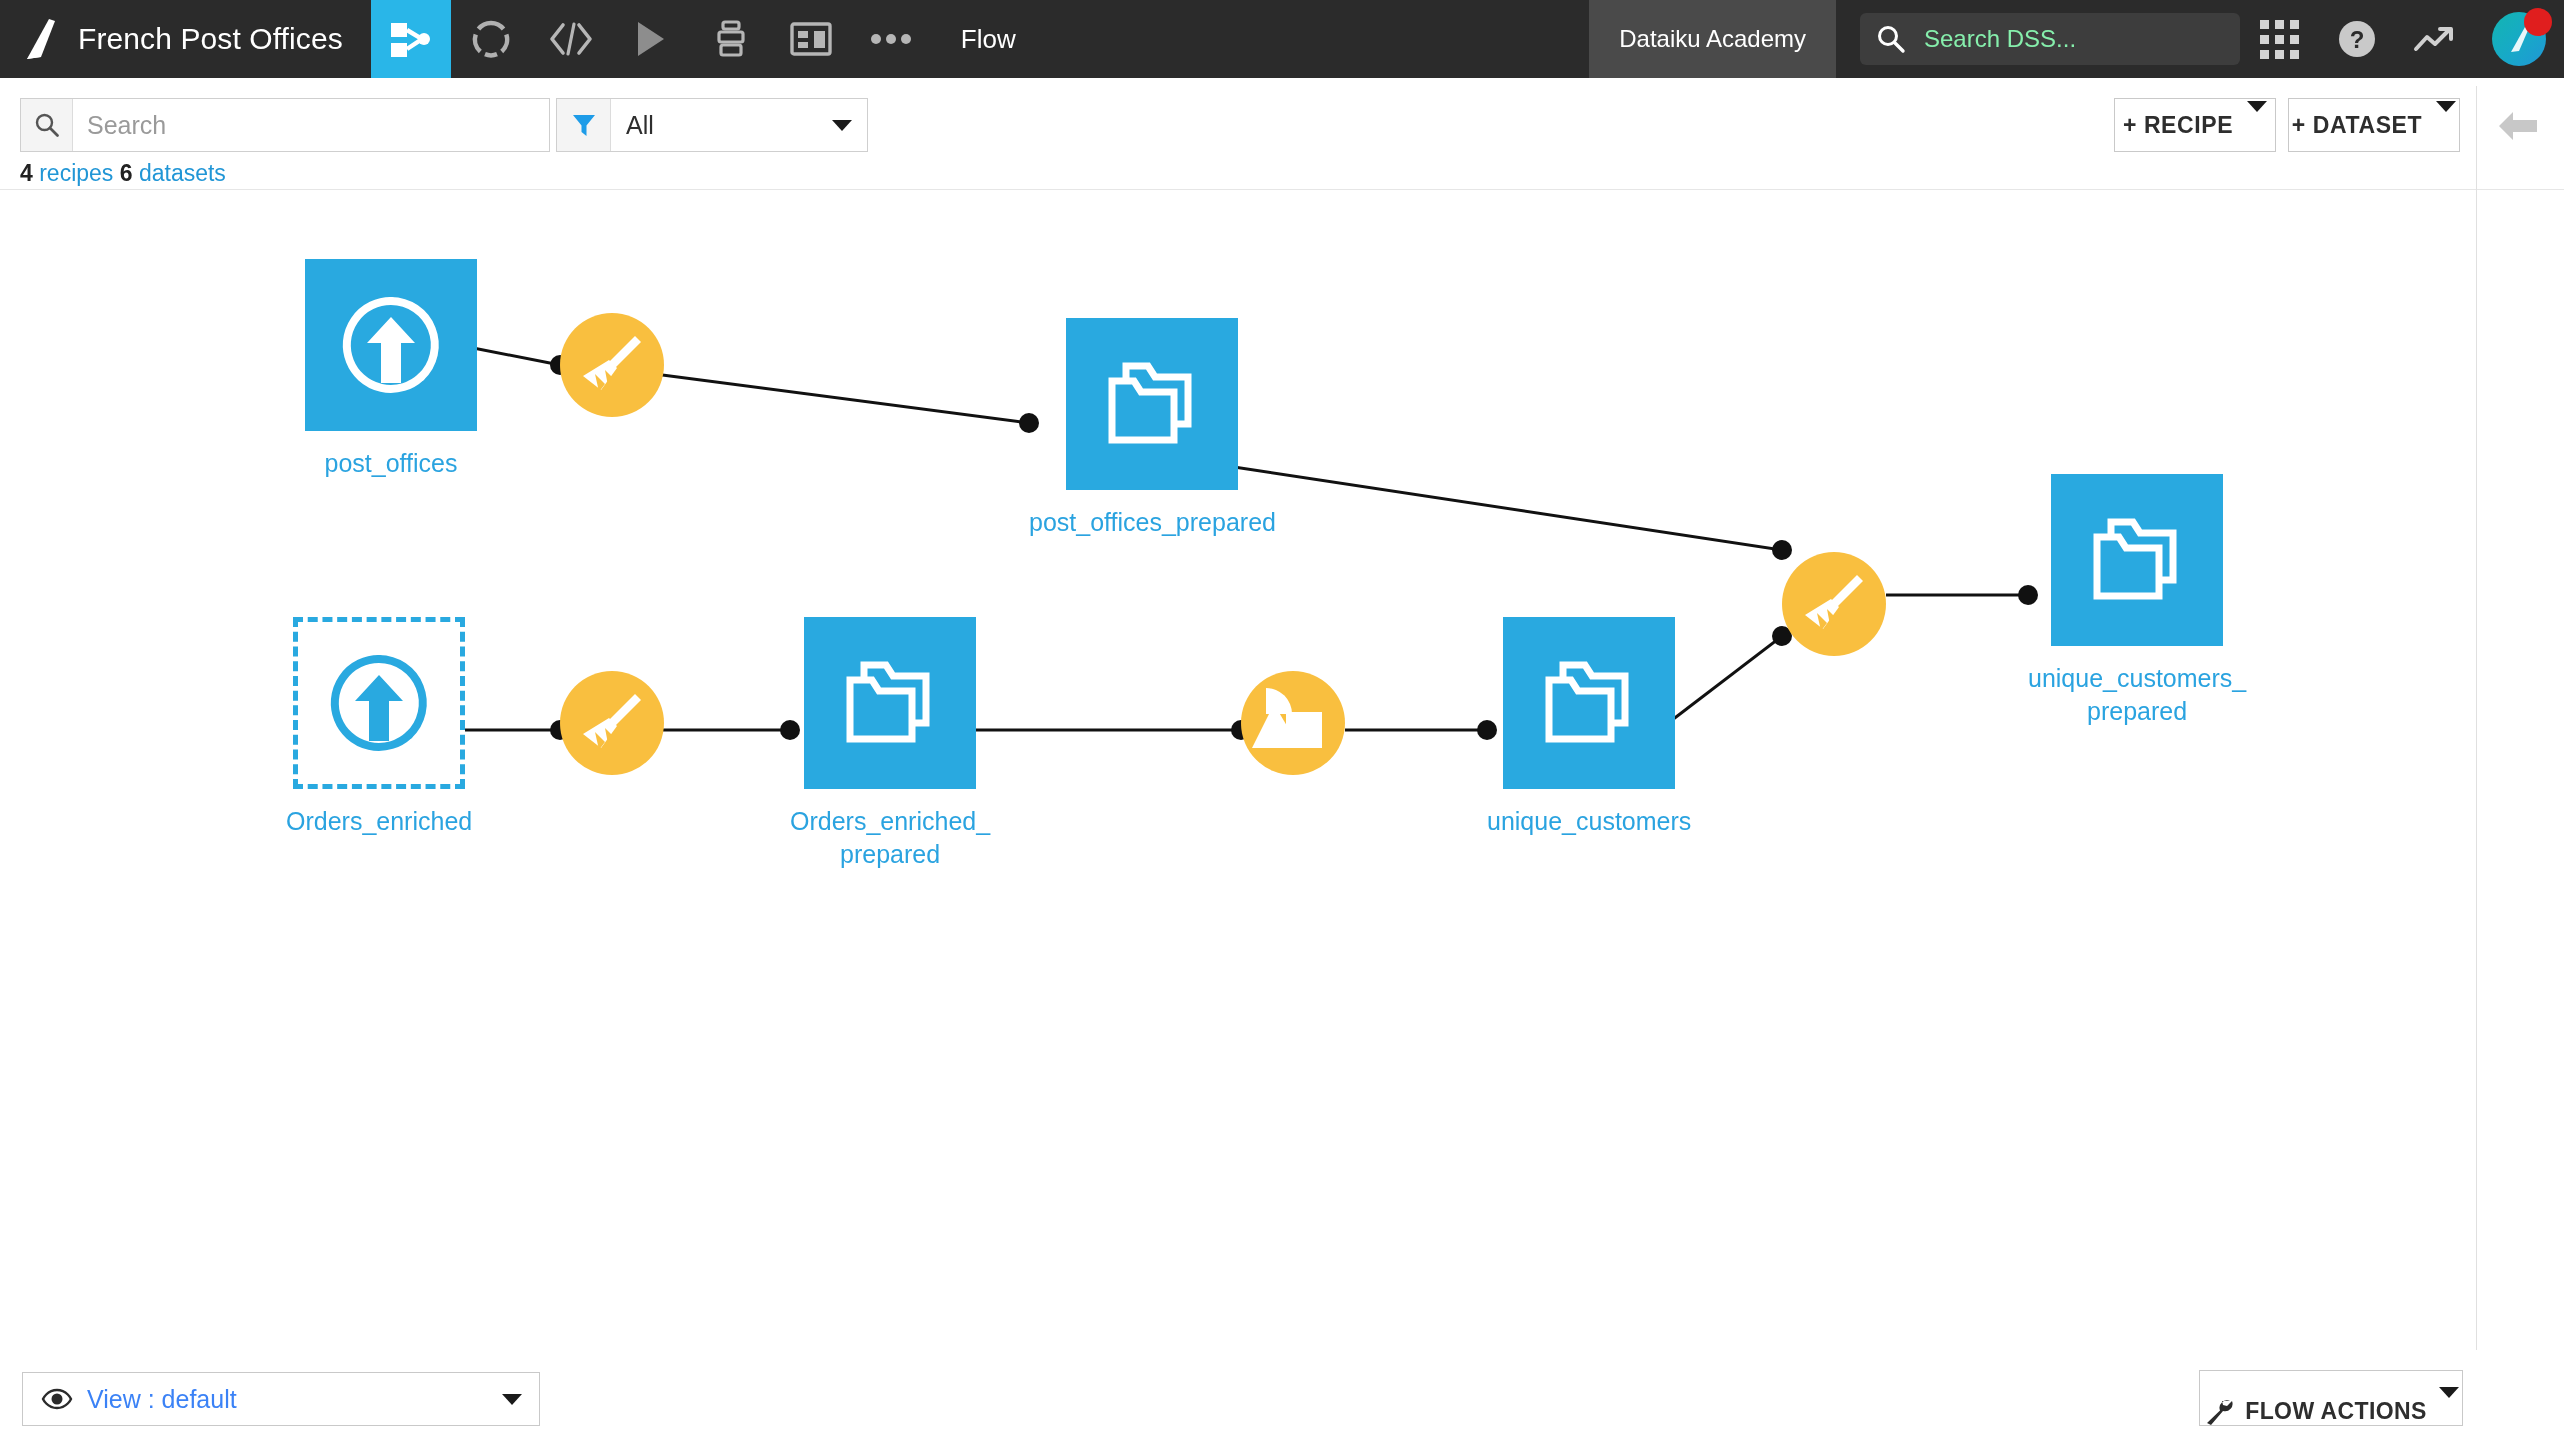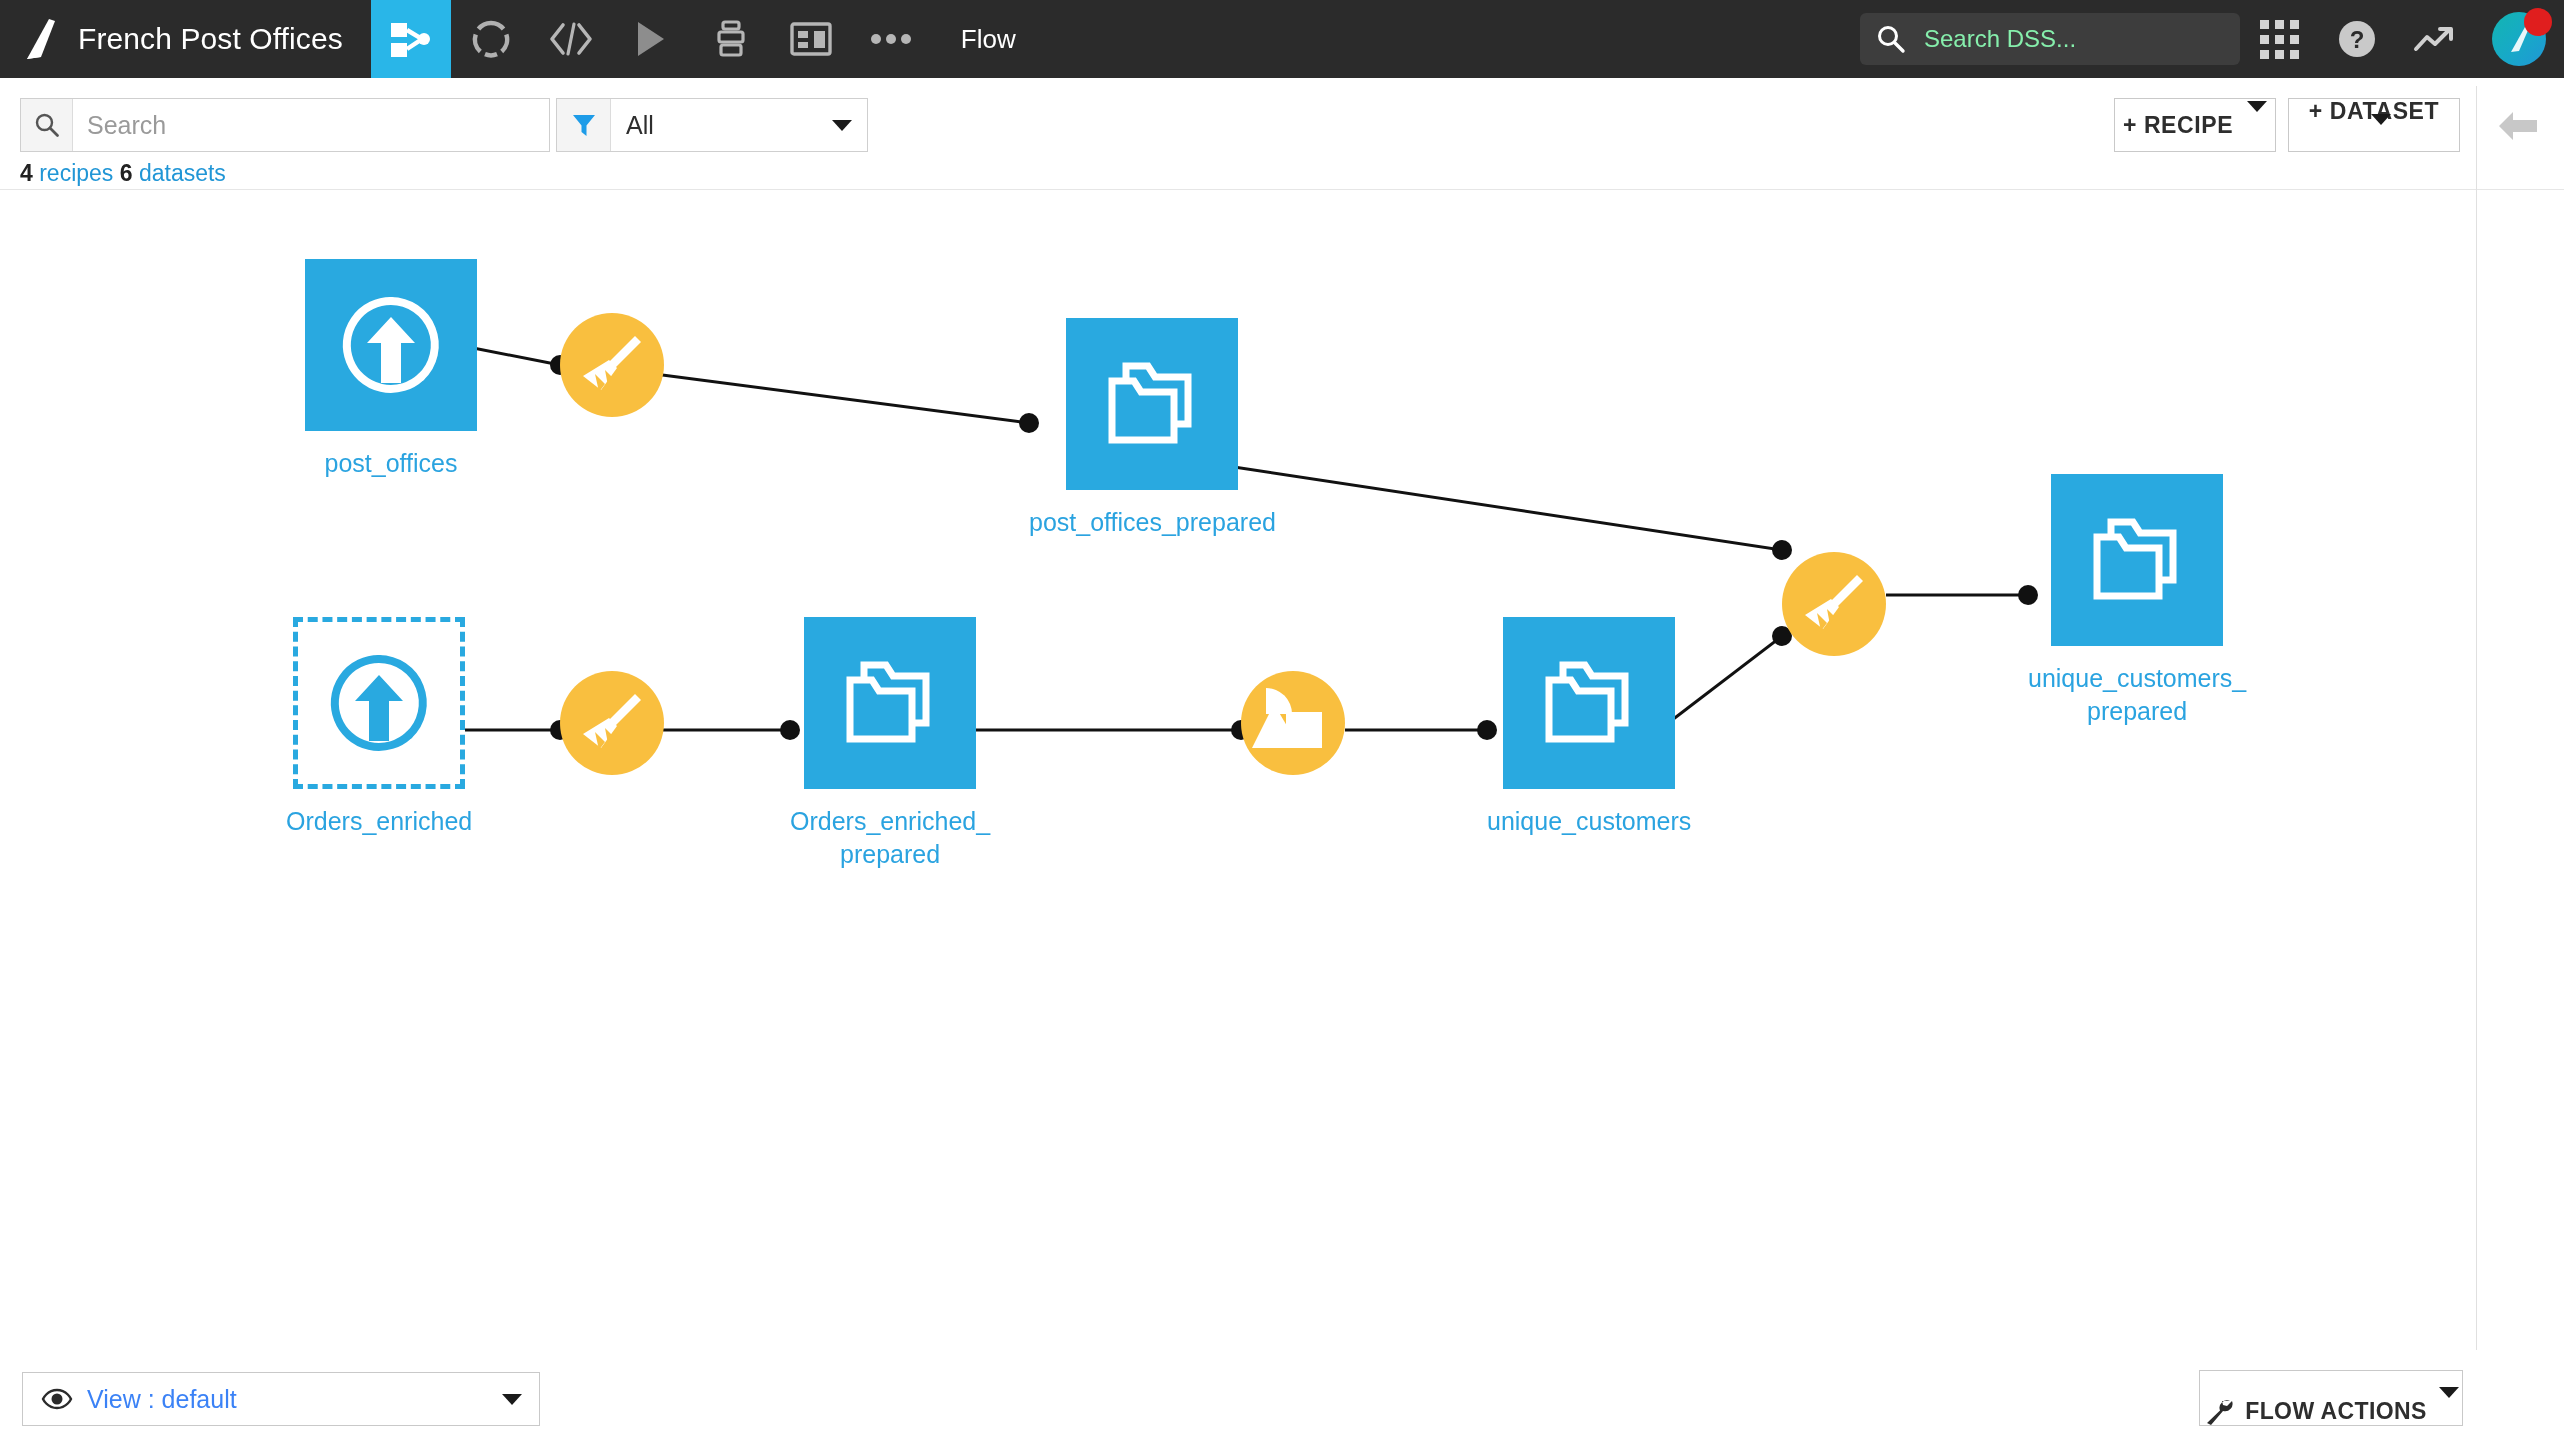--- a/index.html
+++ b/index.html
@@ -124,21 +124,21 @@
 
   .btn-outline {
     position: absolute; top: 98px;
     height: 54px; border: 1px solid #c9c9c9; background: #ffffff;
     display: flex; align-items: center; justify-content: center;
     font-size: 23px; font-weight: 700; color: #2e2e2e;
     letter-spacing: 0.6px; cursor: pointer; padding: 0 20px;
     white-space: nowrap;
   }
   #btn-recipe { left: 2114px; width: 162px; }
-  #btn-dataset { left: 2288px; width: 172px; flex-direction: column; }
+  #btn-dataset { left: 2288px; width: 172px; }
   .btn-outline .cc { margin-left: 14px; }
 
   .collapse-arrow {
     position: absolute; left: 2496px; top: 104px;
     width: 44px; height: 44px;
     display: flex; align-items: center; justify-content: center;
     cursor: pointer;
   }
   .vdiv {
     position: absolute; left: 2476px; top: 86px;
@@ -281,20 +281,21 @@
         <circle cx="22" cy="7" r="5" fill="#b6b6b6"></circle>
         <circle cx="37" cy="7" r="5" fill="#b6b6b6"></circle>
       </svg>
     </div>
 
     <div class="nav-section-label">Flow</div>
   </div>
 
   <div class="nav-spacer"></div>
 
+  <div class="academy-btn">Dataiku Academy</div>
 
   <div class="search-dss">
     <svg width="30" height="30" viewBox="0 0 30 30">
       <circle cx="12" cy="12" r="8.5" fill="none" stroke="#ffffff" stroke-width="3"></circle>
       <path d="M18.5 18.5 L27 27" stroke="#ffffff" stroke-width="3.4" stroke-linecap="round"></path>
     </svg>
     <span class="sd-label">Search DSS...</span>
   </div>
 
   <div class="nav-right-icons">

